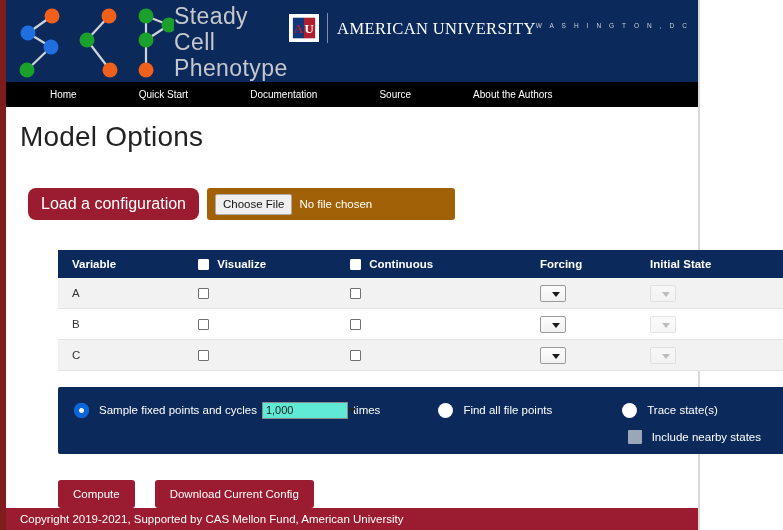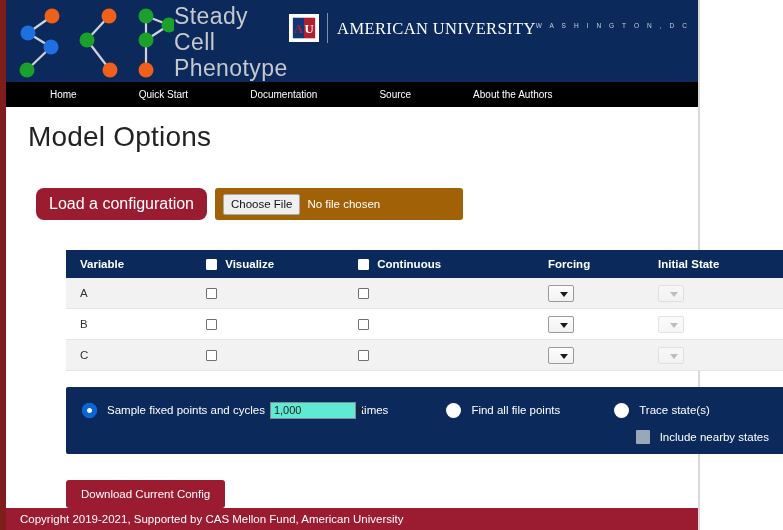--- a/index.html
+++ b/index.html
@@ -73,21 +73,21 @@
   .navbar a{
     color:#ffffff;text-decoration:none;
     font-size:10px;
     margin-right:30px;
     white-space:nowrap;
     padding-left:32px;
   }
   .navbar a:last-child{margin-right:0;}
 
   
-  .content{padding:0 0 0 8px;}
+  .content{padding:0 0 0 0;}
   h1.page-title{
     margin:14px 0 0 14px;
     font-size:28px;font-weight:400;color:#222;
     letter-spacing:0.2px;
   }
 
   .config-row{
     display:flex;align-items:stretch;
     margin:35px 0 0 22px;
     height:32px;
@@ -474,33 +474,34 @@
             <span class="caret2"></span>
             <span>times</span>
           </span>
         </div>
 
         <div class="opt-item" style="margin-left:58px;">
           <input type="radio" name="mode" class="radio" style="">
           <span class="opt-label">Find all file points</span>
         </div>
 
-        <div class="opt-item" style="margin-left:54px;">
+        <div class="opt-item" style="margin-left:70px;">
           <input type="radio" name="mode" class="radio" style="">
           <span class="opt-label">Trace state(s)</span>
         </div>
       </div>
 
       <div class="sub-row">
         <input type="checkbox" class="cb-disabled" disabled="" style="">
         <span class="opt-label">Include nearby states</span>
       </div>
     </div>
 
     <div class="actions">
+      <button class="btn-action">Compute</button>
       <button class="btn-action">Download Current Config</button>
     </div>
   </div>
 
   <div class="footer">
     <span>Copyright 2019-2021, Supported by CAS Mellon Fund, American University</span>
   </div>
 
 </div>
 

